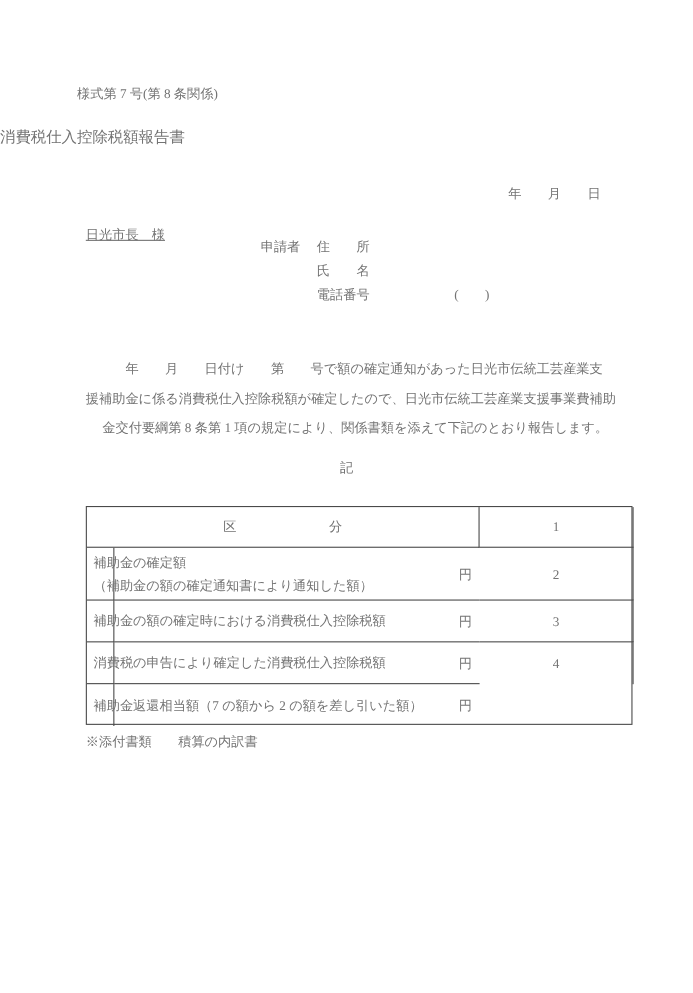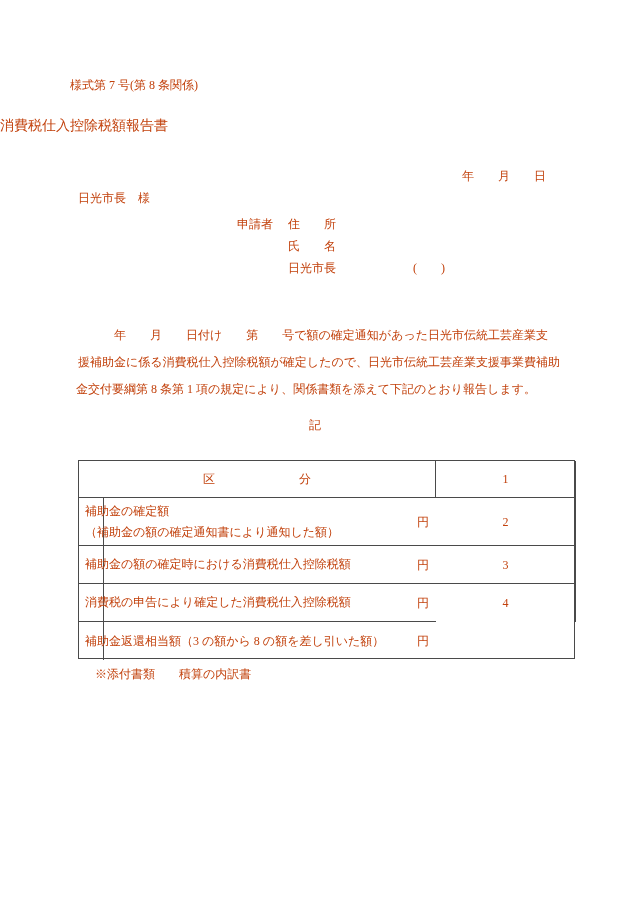--- a/index.html
+++ b/index.html
@@ -7,46 +7,46 @@
     padding: 0;
     background: #ffffff;
   }
   .page {
     position: relative;
     width: 630px;
     height: 903px;
     background: #ffffff;
     font-family: "Liberation Serif", "DejaVu Serif", serif;
     font-size: 12px;
-    color: #c2410c;
+    color: #737373;
     overflow: hidden;
   }
   .abs {
     position: absolute;
     line-height: 1;
     white-space: pre;
   }
   .form-number { left: 70px; top: 79px; }
   .doc-title {
     left: 0; top: 119px;
     width: 100%;
     font-size: 14px;
     font-weight: normal;
     margin: 0;
   }
   .date-line { right: 84px; top: 170px; }
-  .addressee { left: 78px; top: 192px; }
+  .addressee { left: 78px; top: 207px; text-decoration: underline; }
   .applicant-label   { left: 237px; top: 218px; }
   .applicant-address { left: 288px; top: 218px; }
   .applicant-name    { left: 288px; top: 240px; }
   .applicant-phone   { left: 288px; top: 262px; }
   .applicant-parens  { left: 413px; top: 262px; }
   .body-line-1 { left: 78px; top: 329px; }
   .body-line-2 { left: 78px; top: 356px; }
-  .body-line-3 { left: 76px; top: 383px; text-align: center; }
+  .body-line-3 { left: 93px; top: 383px; text-align: center; }
   .record-mark {
     left: 0; top: 419px;
     width: 100%;
     text-align: center;
   }
   .report-table {
     position: absolute;
     left: 78px; top: 460px;
     width: 497px; height: 199px;
     box-sizing: border-box;
@@ -73,39 +73,39 @@
     flex-direction: column;
     align-items: flex-start;
     justify-content: center;
     padding-left: 6px;
   }
   .cell.desc .desc-line { line-height: 21px; }
   .cell.amt {
     justify-content: flex-end;
     padding-right: 7px;
   }
-  .footnote { left: 78px; top: 668px; margin-left: 17px; }
+  .footnote { left: 78px; top: 668px; }
 </style>
 </head>
 <body>
 
 <div class="page">
 
   <div class="abs form-number">様式第 7 号(第 8 条関係)</div>
 
   <h1 class="abs doc-title">消費税仕入控除税額報告書</h1>
 
   <div class="abs date-line">年　　月　　日</div>
 
   <div class="abs addressee">日光市長　様</div>
 
   <div class="abs applicant-label">申請者</div>
   <div class="abs applicant-address">住　　所</div>
   <div class="abs applicant-name">氏　　名</div>
-  <div class="abs applicant-phone">日光市長</div>
+  <div class="abs applicant-phone">電話番号</div>
   <div class="abs applicant-parens">(　　)</div>
 
   <div class="abs body-line-2">援補助金に係る消費税仕入控除税額が確定したので、日光市伝統工芸産業支援事業費補助</div>
   <div class="abs body-line-1">　　　年　　月　　日付け　　第　　号で額の確定通知があった日光市伝統工芸産業支</div>
   <div class="abs body-line-3">金交付要綱第 8 条第 1 項の規定により、関係書類を添えて下記のとおり報告します。</div>
 
   <div class="abs record-mark">記</div>
 
   <div class="report-table">
 
@@ -125,20 +125,20 @@
     <div class="cell amt last-col">円</div>
 
     <div class="cell no">3</div>
     <div class="cell desc">
       <div class="desc-line">消費税の申告により確定した消費税仕入控除税額</div>
     </div>
     <div class="cell amt last-col">円</div>
 
     <div class="cell no last-row">4</div>
     <div class="cell desc last-row">
-      <div class="desc-line">補助金返還相当額（3 の額から 8 の額を差し引いた額）</div>
+      <div class="desc-line">補助金返還相当額（7 の額から 2 の額を差し引いた額）</div>
     </div>
     <div class="cell amt last-col last-row">円</div>
   </div>
 
   <div class="abs footnote">※添付書類　　積算の内訳書</div>
 
 </div>
 
 </body></html>

